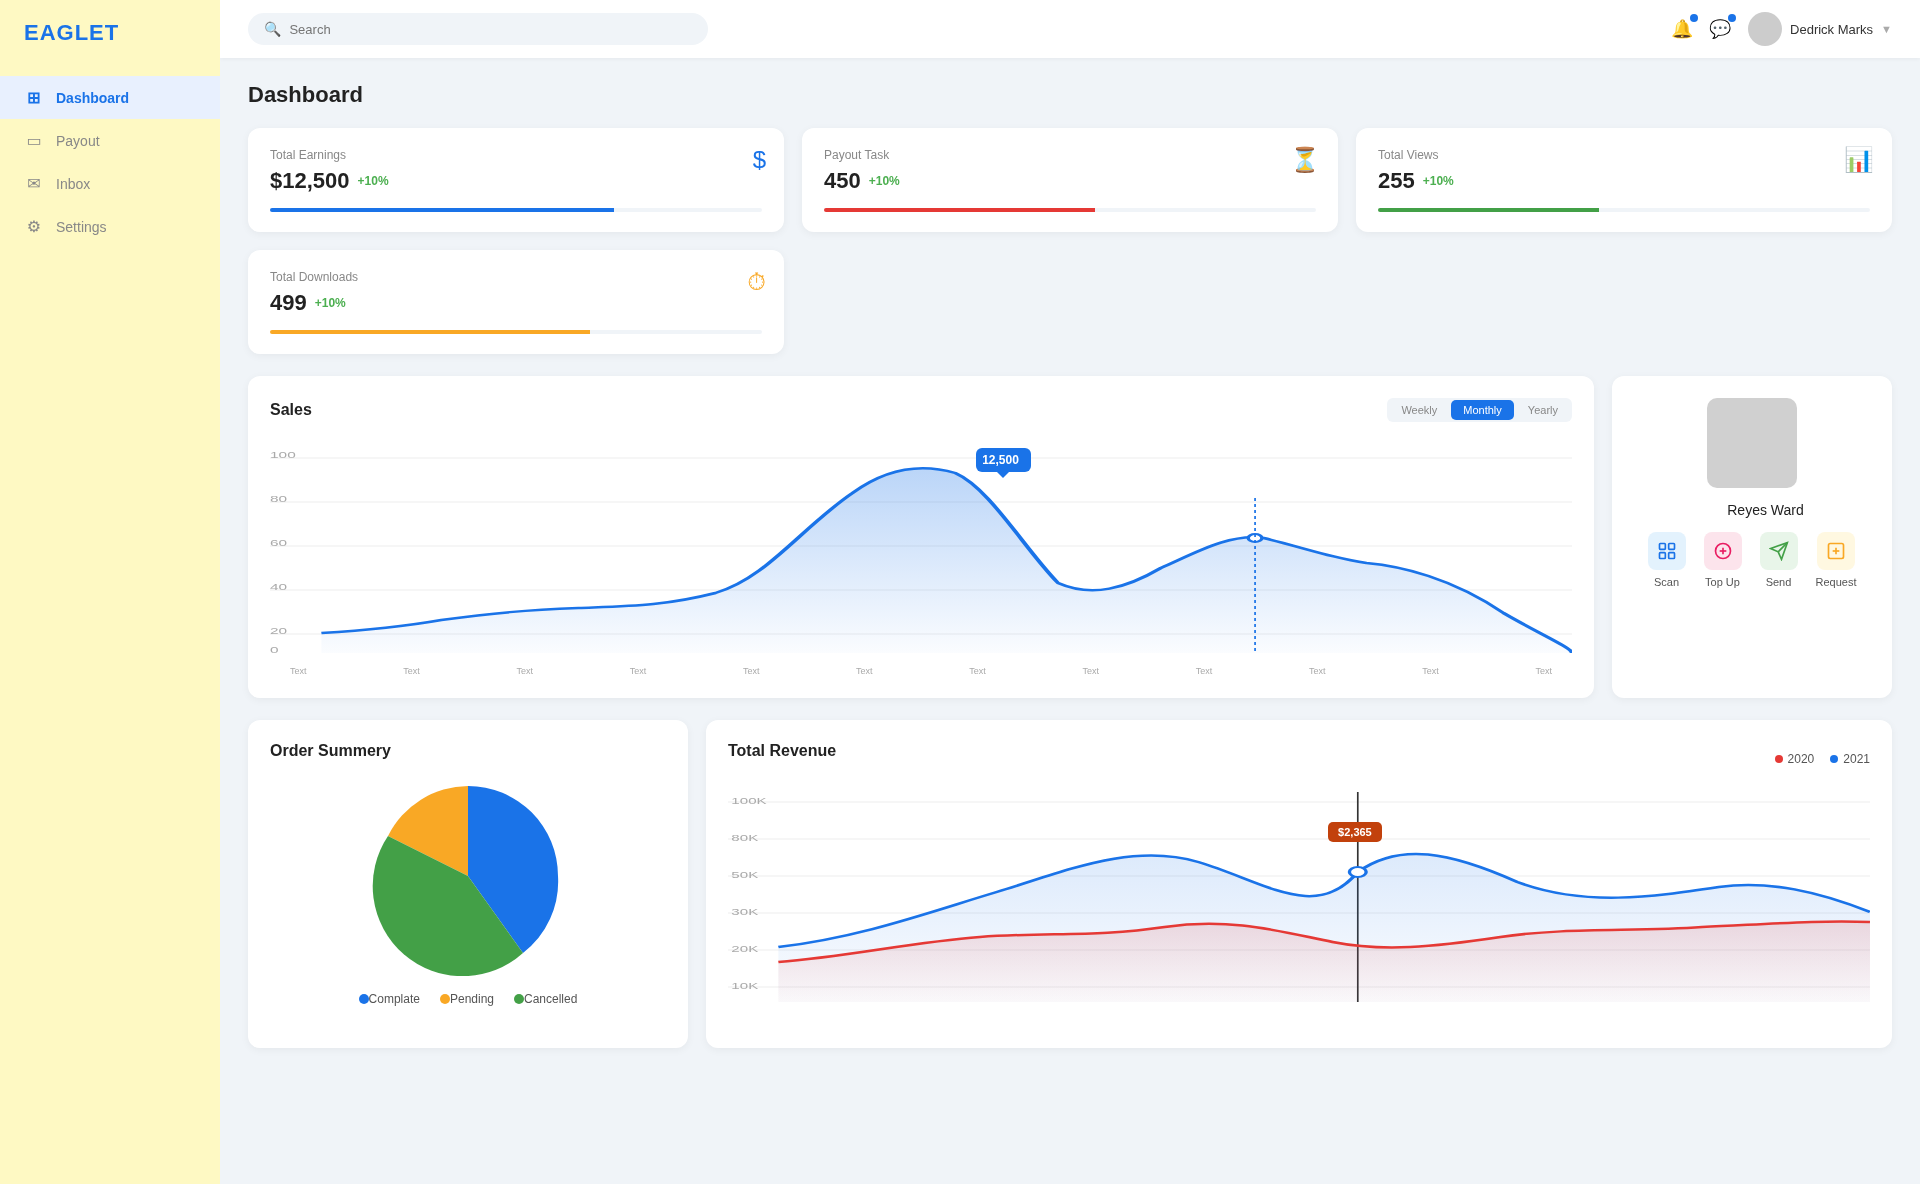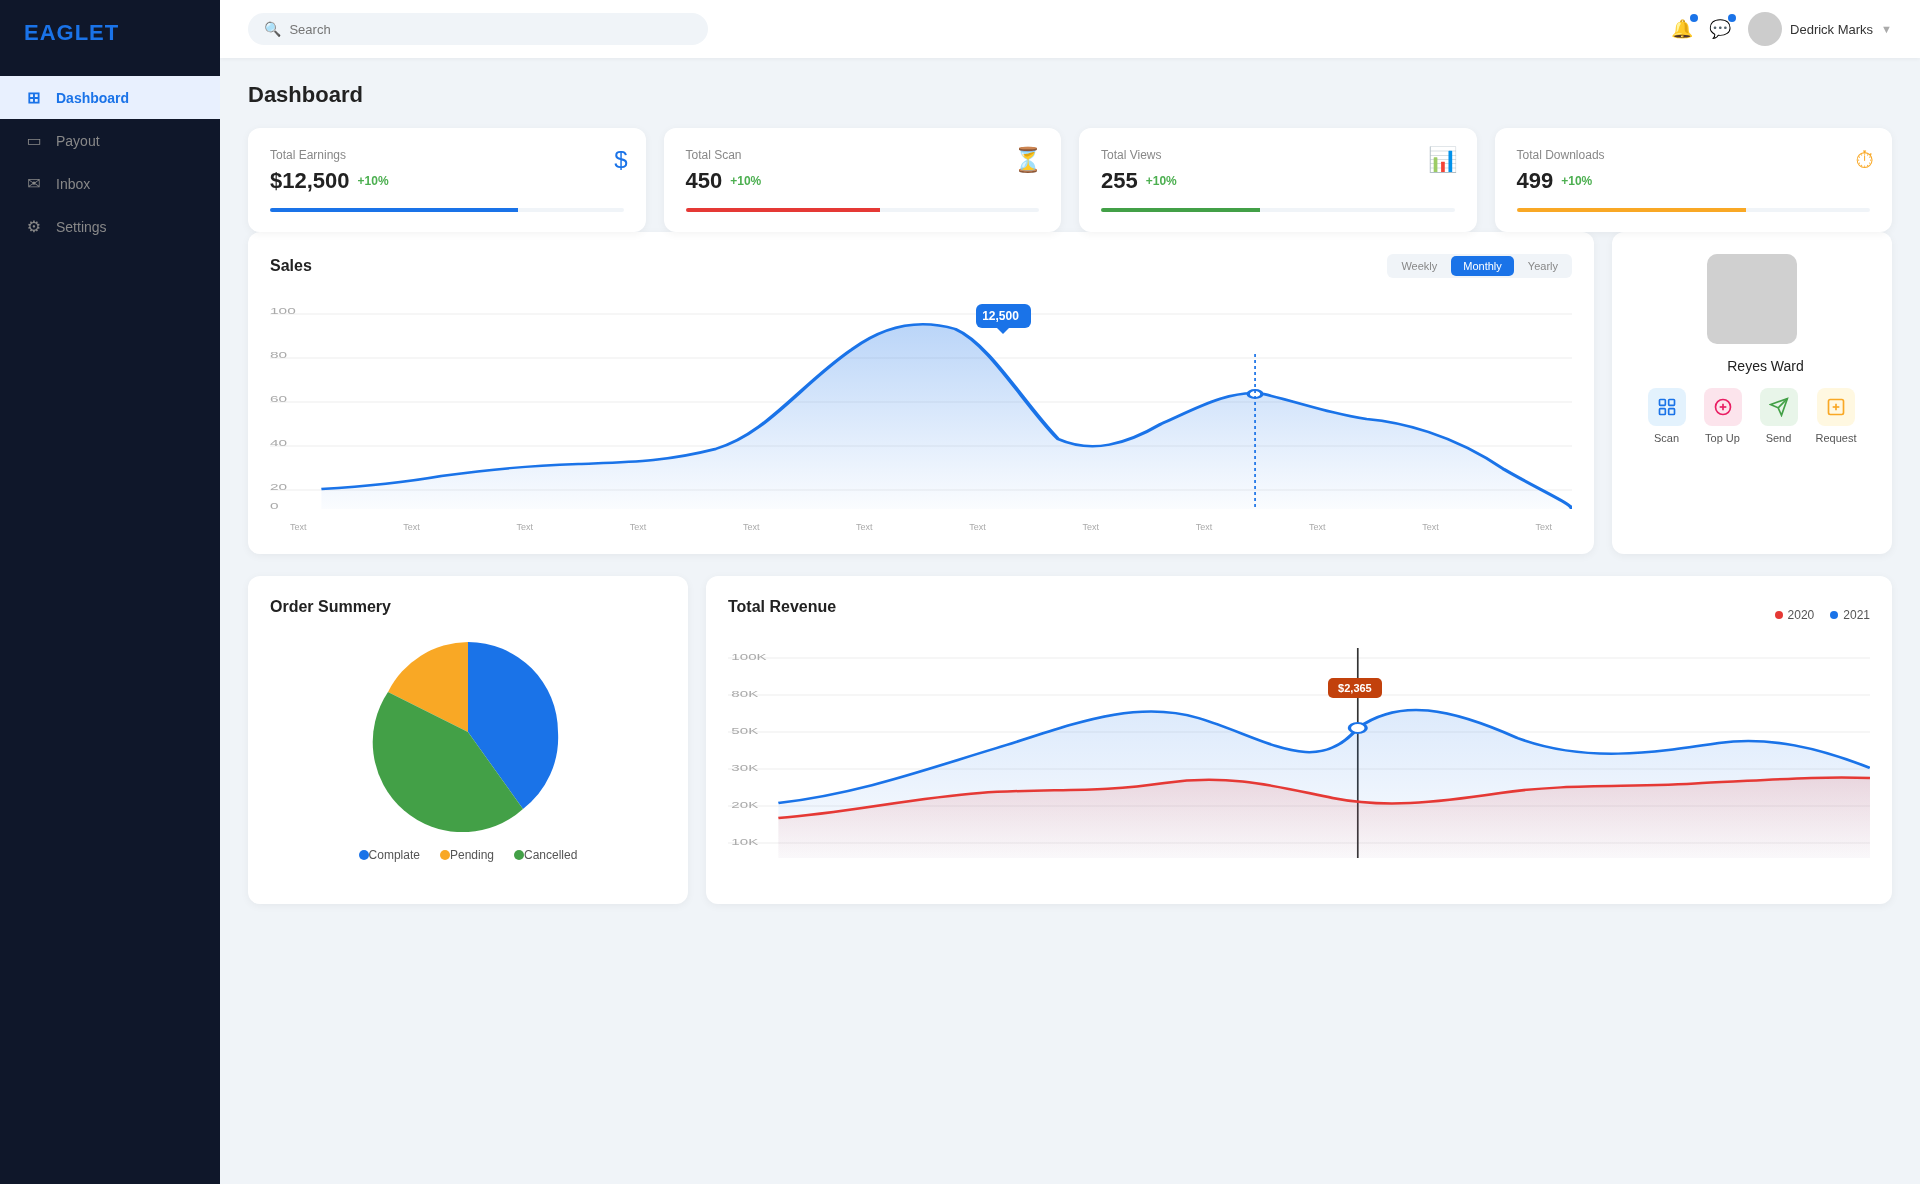--- a/index.html
+++ b/index.html
@@ -1,21 +1,21 @@
 <!DOCTYPE html>
 <html><head>
   <meta charset="utf-8">
   <style>
     * { box-sizing: border-box; margin: 0; padding: 0; }
     body { font-family: 'Segoe UI', Arial, sans-serif; background: #f0f4f8; display: flex; height: 100vh; overflow: hidden; }
 
     
     .sidebar {
       width: 220px;
-      background: #0f172a;
+      background: #fef9c3;
       height: 100vh;
       display: flex;
       flex-direction: column;
       padding: 20px 0;
       box-shadow: 2px 0 8px rgba(0,0,0,0.05);
       flex-shrink: 0;
     }
     .sidebar-logo {
       padding: 0 24px 30px;
       font-size: 22px;
@@ -89,21 +89,21 @@
       border-radius: 50%;
       background: #ccc;
     }
     .header-user { display: flex; align-items: center; gap: 8px; font-size: 13px; font-weight: 500; color: #333; cursor: pointer; }
 
     
     .content { padding: 24px 28px; flex: 1; }
     .page-title { font-size: 22px; font-weight: 700; color: #222; margin-bottom: 20px; }
 
     
-    .stats-row { display: grid; grid-template-columns: repeat(4, 1fr); gap: 18px; }
+    .stats-row { display: grid; grid-template-columns: repeat(3, 1fr); gap: 18px; margin-bottom: 22px; }
     .stat-card {
       background: #fff;
       border-radius: 12px;
       padding: 20px 22px;
       display: flex;
       flex-direction: column;
       gap: 6px;
       box-shadow: 0 2px 8px rgba(0,0,0,0.05);
       position: relative;
     }
@@ -285,21 +285,21 @@
         <div class="stat-card">
     <span class="stat-label">Total Earnings</span>
     <div class="stat-value-row">
       <span class="stat-value">$12,500</span>
       <span class="stat-change">+10%</span>
     </div>
     <span class="stat-icon" style="color:#1a73e8;">$</span>
     <div class="stat-bar" style="background:linear-gradient(to right, #1a73e8 70%, #f0f4f8 70%);"></div>
   </div>
         <div class="stat-card">
-    <span class="stat-label">Total Scan</span>
+    <span class="stat-label">Payout Task</span>
     <div class="stat-value-row">
       <span class="stat-value">450</span>
       <span class="stat-change">+10%</span>
     </div>
     <span class="stat-icon" style="color:#e53935;">⏳</span>
     <div class="stat-bar" style="background:linear-gradient(to right, #e53935 55%, #f0f4f8 55%);"></div>
   </div>
         <div class="stat-card">
     <span class="stat-label">Total Views</span>
     <div class="stat-value-row">

